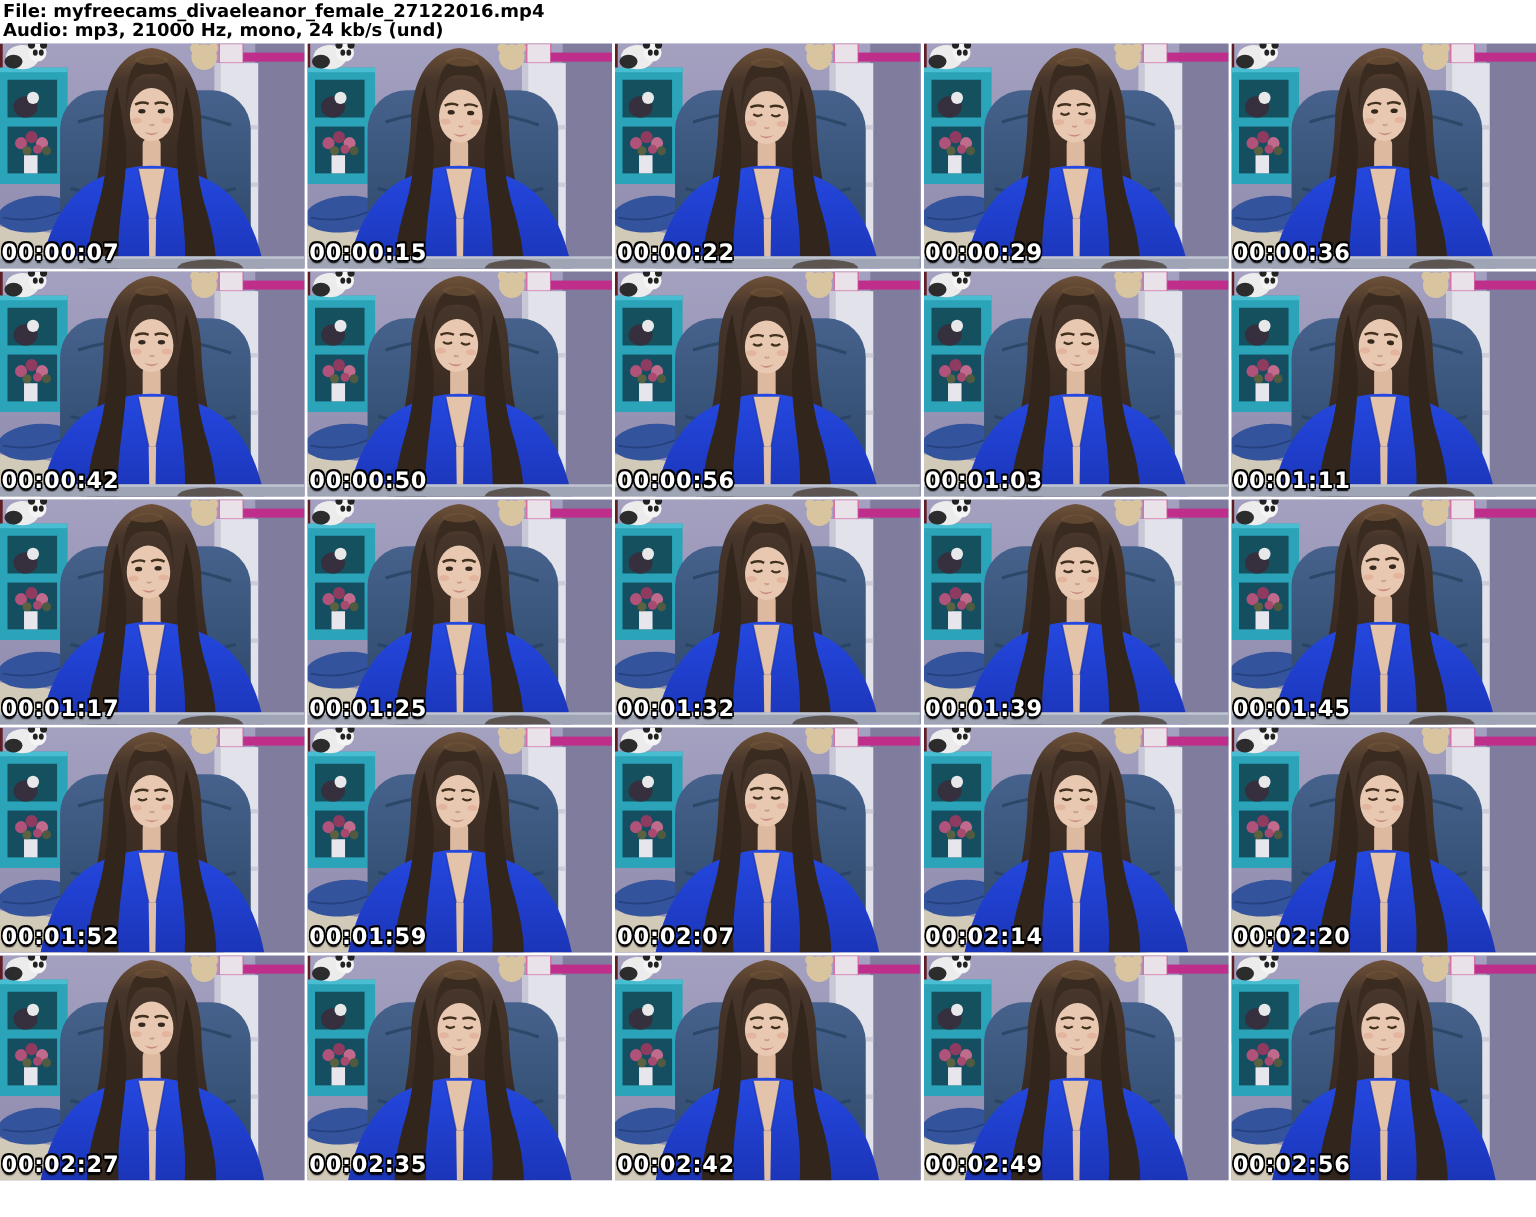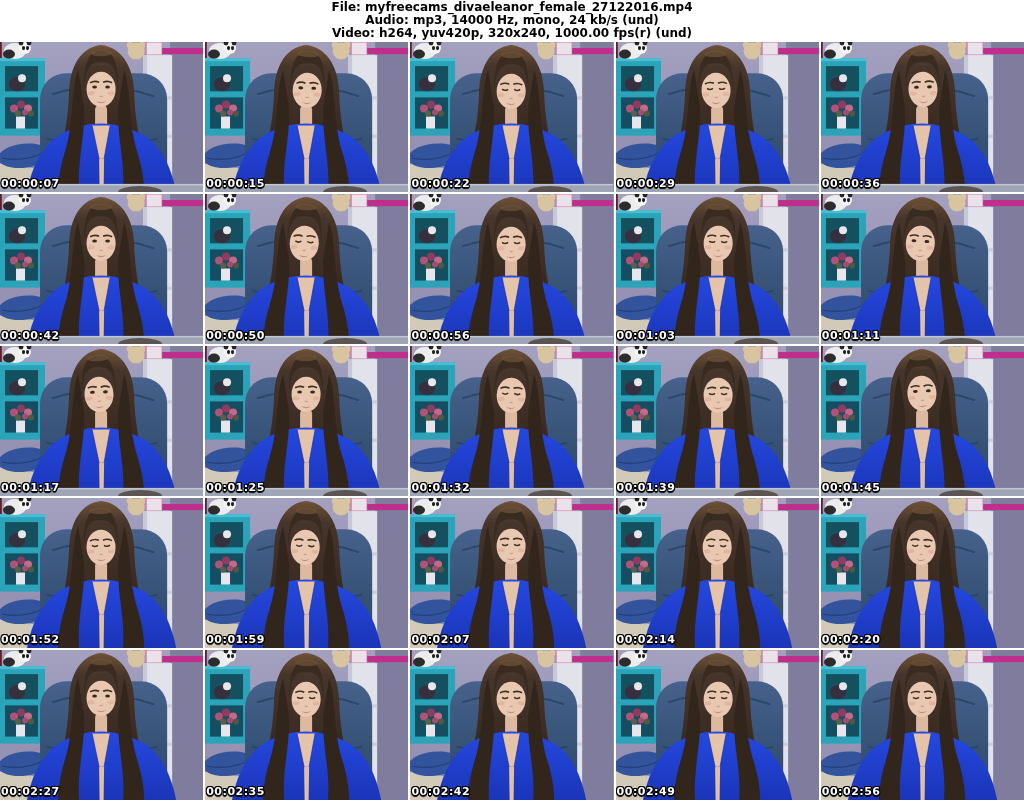--- a/index.html
+++ b/index.html
@@ -1,53 +1,52 @@
 <!DOCTYPE html>
 <html><head>
 <meta charset="utf-8">
 <style>
   html,body{margin:0;padding:0;background:#ffffff;}
   body{width:1024px;font-family:"DejaVu Sans",sans-serif;}
-  .header{padding:1px 2px 2px 2px;text-align:center;}
+  .header{padding:1px 2px 2px 2px;}
   .header .line{
     font-family:"DejaVu Sans",sans-serif;
     font-weight:bold;font-size:12px;line-height:13px;color:#000;
     white-space:nowrap;
   }
   .grid{
     display:grid;
     grid-template-columns:repeat(5,1fr);
     gap:2px;
     width:1024px;
     background:#ffffff;
   }
   .thumb{
     position:relative;height:150px;overflow:hidden;background:#9795b6;
   }
   .thumb svg{display:block;width:100%;height:100%;}
   .ts{
     position:absolute;left:1px;bottom:2px;
     font-family:"DejaVu Sans",sans-serif;font-weight:bold;
-    font-size:11px;color:#fff;letter-spacing:.5px;
+    font-size:15px;color:#fff;letter-spacing:.5px;
     text-shadow:-1px 0 #000,1px 0 #000,0 -1px #000,0 1px #000,
                 -1px -1px #000,1px 1px #000,1px -1px #000,-1px 1px #000,0 2px 1px #000;
   }
   
   .thumb[data-gaze="down"] .eye-open{display:none;}
   .thumb[data-gaze="camera"] .eye-closed{display:none;}
   
   .thumb[data-desk="false"] .desk{display:none;}
 </style>
 </head>
 <body>
 
 <div class="header">
   <div class="line">File: myfreecams_divaeleanor_female_27122016.mp4</div>
-  <div class="line">Audio: mp3, 14000 Hz, mono, 24 kb/s (und)</div>
-  <div class="line">Video: h264, yuv420p, 320x240, 1000.00 fps(r) (und)</div>
+  <div class="line">Audio: mp3, 21000 Hz, mono, 24 kb/s (und)</div>
 </div>
 
 <div class="grid" id="grid">
   <div class="thumb" data-gaze="camera" data-desk="true">
     <svg viewBox="0 0 203 149" preserveAspectRatio="none">
       <defs>
         <linearGradient id="gWall" x1="0" y1="0" x2="0" y2="1">
           <stop offset="0" stop-color="#a3a0c0"></stop>
             <stop offset="1" stop-color="#8d8aac"></stop>
         </linearGradient>

